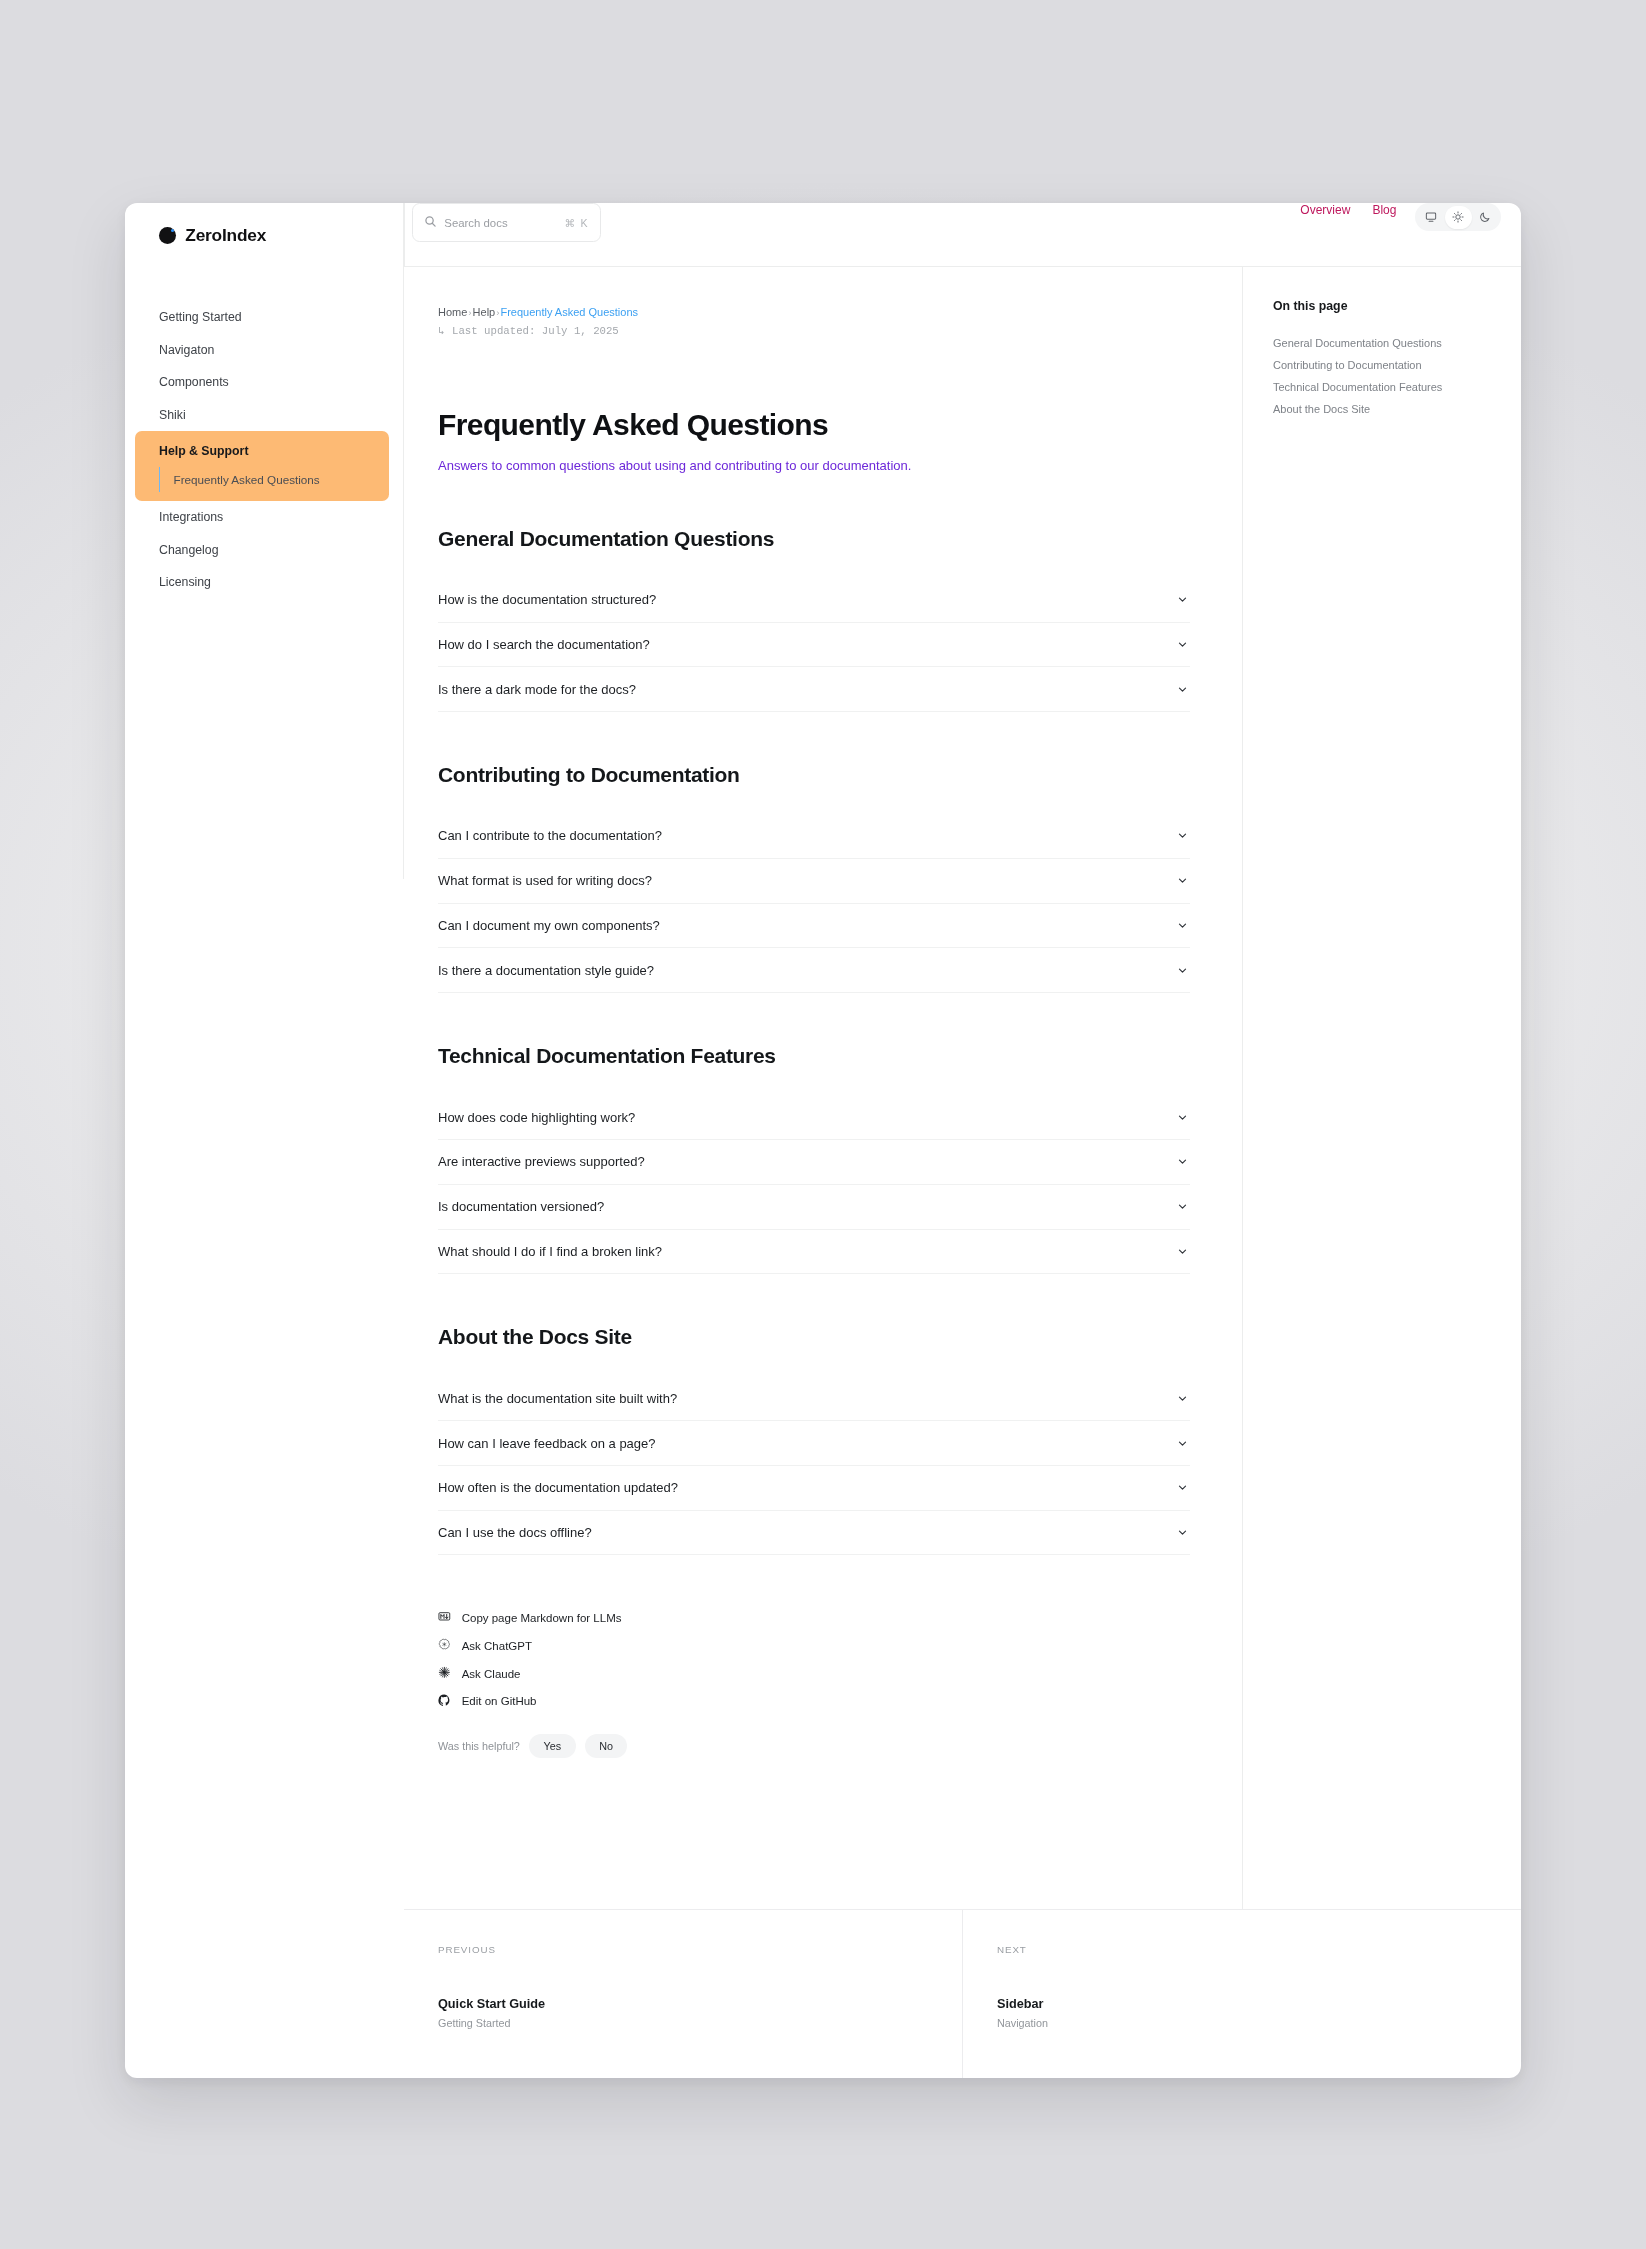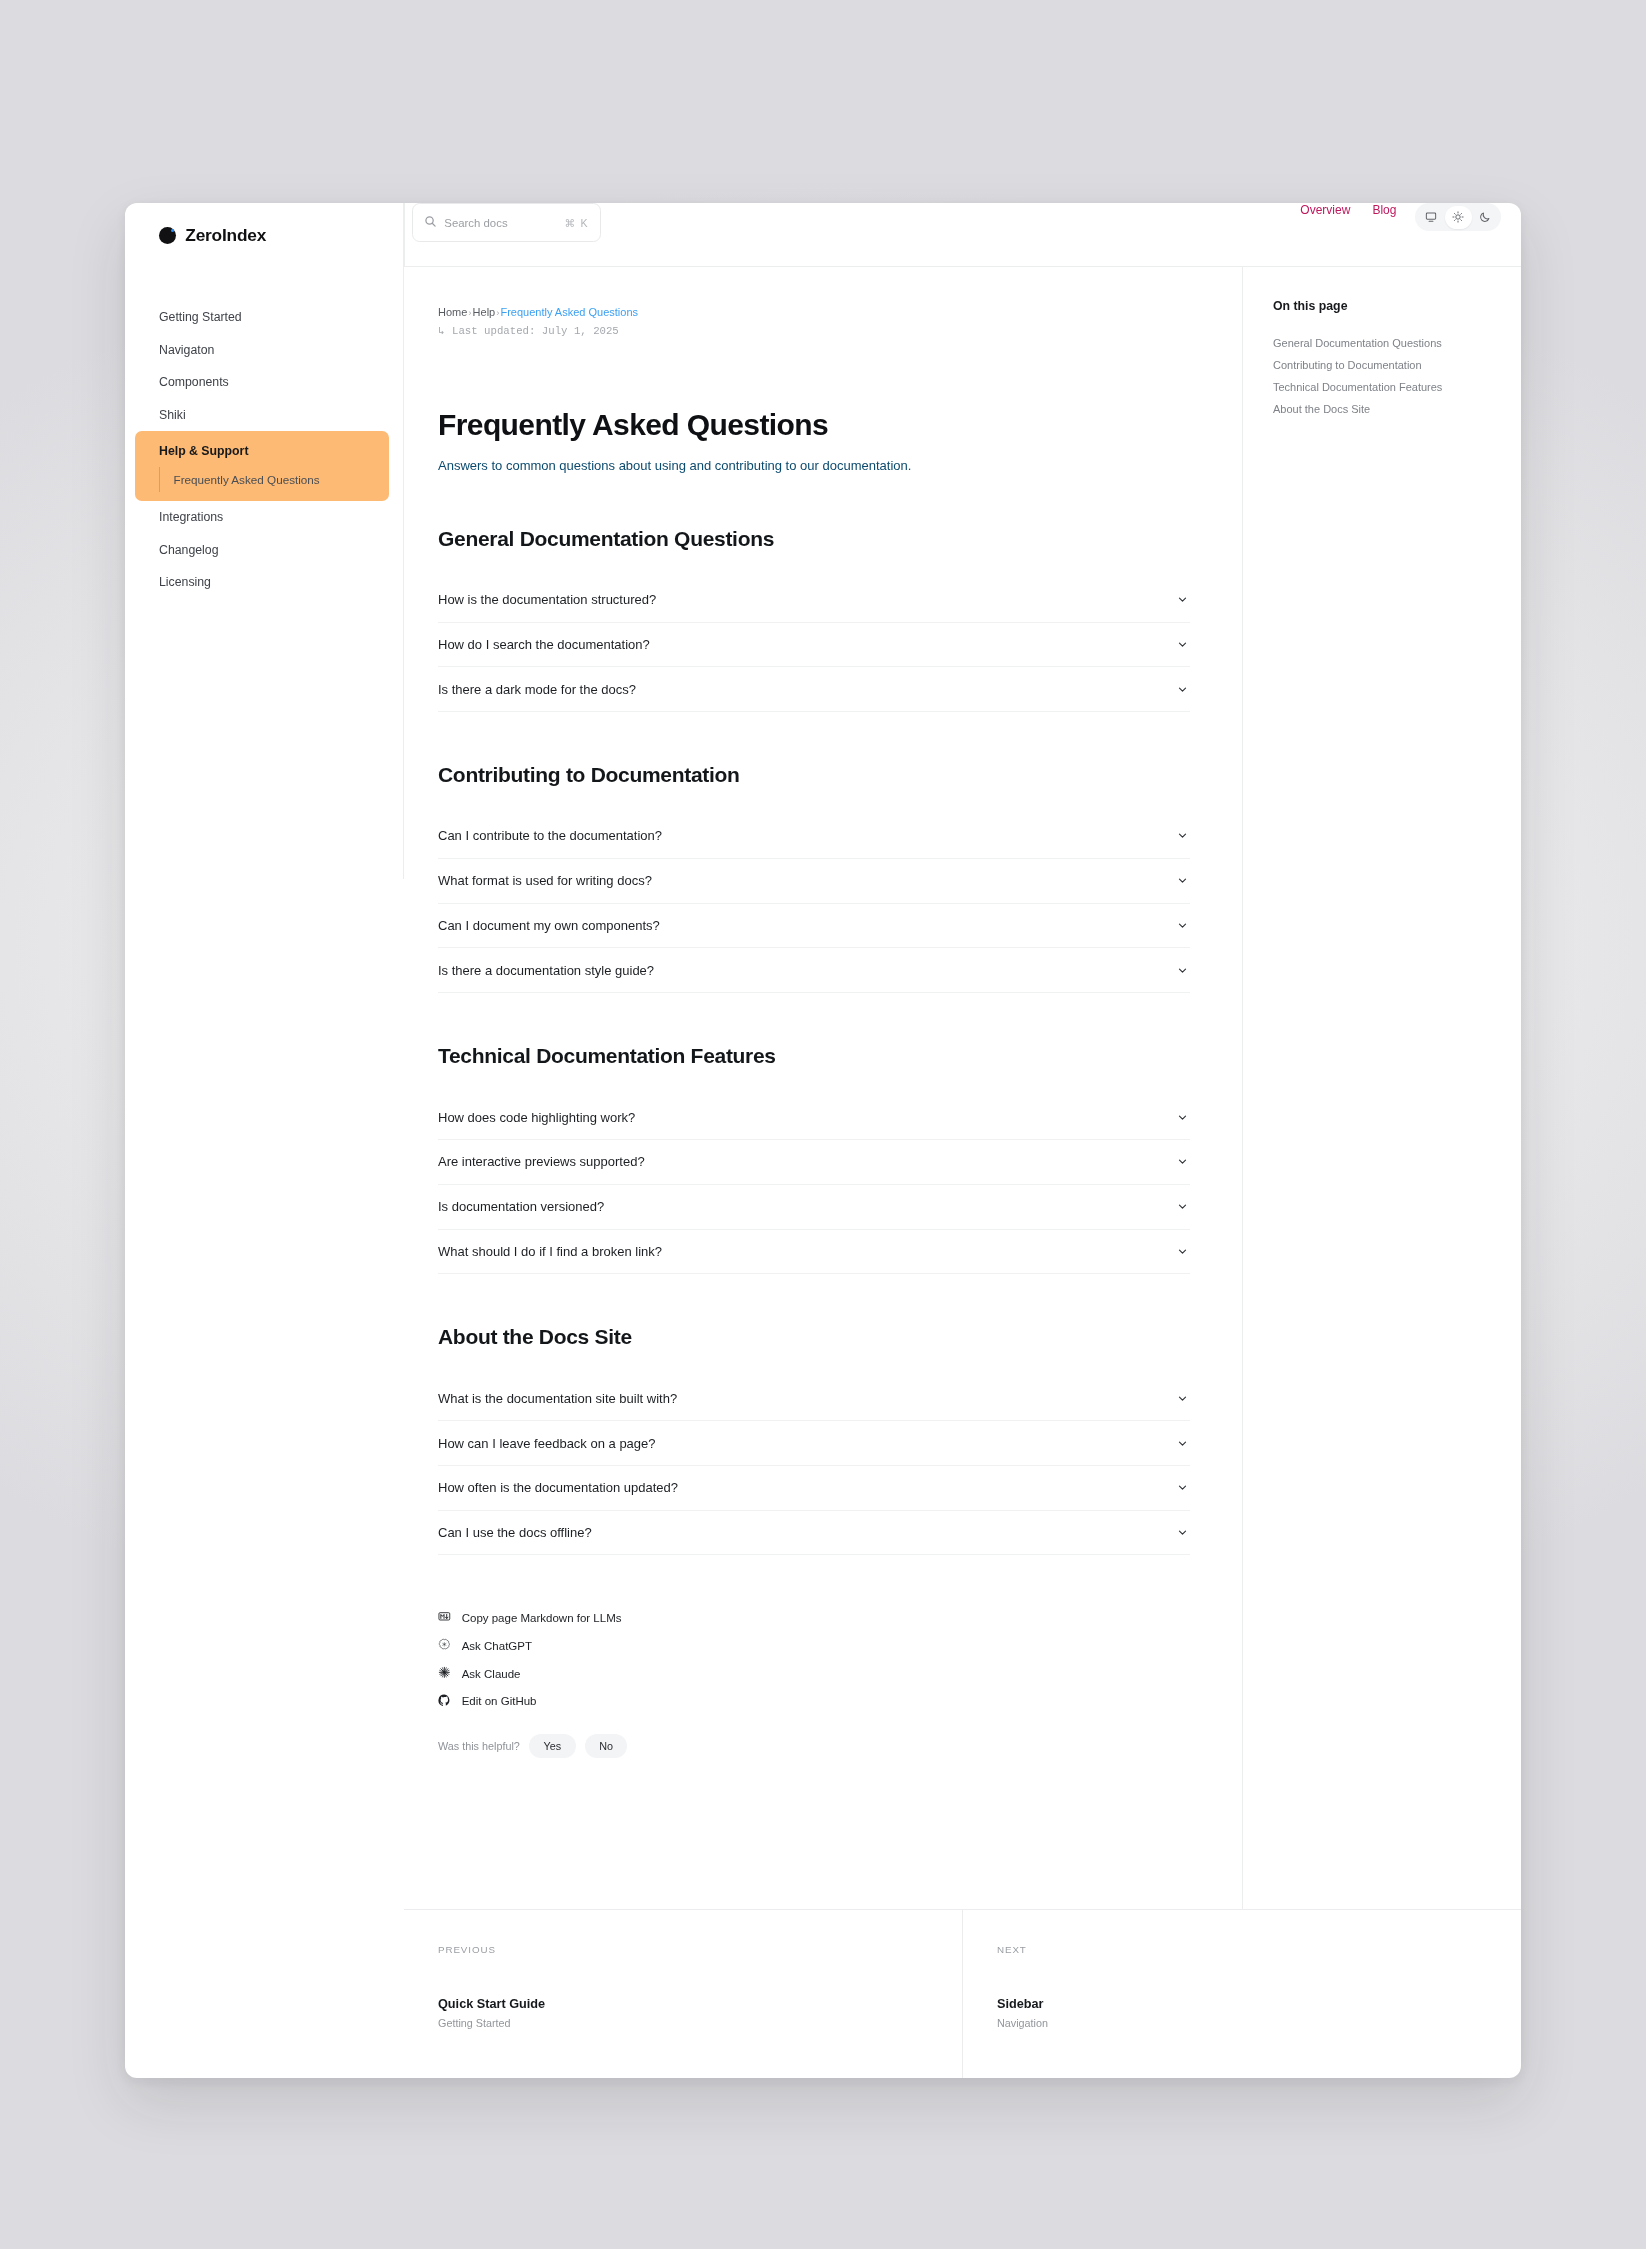--- a/index.html
+++ b/index.html
@@ -115,21 +115,21 @@
   .updated {
     margin-top: 6px; font-family: "Liberation Mono", monospace;
     font-size: 10.7px; color: #a4a8ad; display:flex; gap:7.6px; align-items:center;
   }
 
   .page-title {
     margin-top: 71px;
     font-size: 30px; font-weight: 700; color:#0e1013; letter-spacing:-0.6px;
   }
   .page-sub {
-    margin-top: 12.7px; font-size: 13px; line-height: 1.62; color:#0c4a6e; max-width: 507px;
+    margin-top: 12.7px; font-size: 13px; line-height: 1.62; color:#6d28d9; max-width: 507px;
   }
 
   .section { margin-top: 51px; }
   .section-title {
     font-size: 21px; font-weight: 600; color:#14171a; letter-spacing:-0.3px;
     margin-bottom: 27px;
   }
   .accordion { border-top: 0; }
   .acc-item {
     display: flex; align-items: center; justify-content: space-between;

